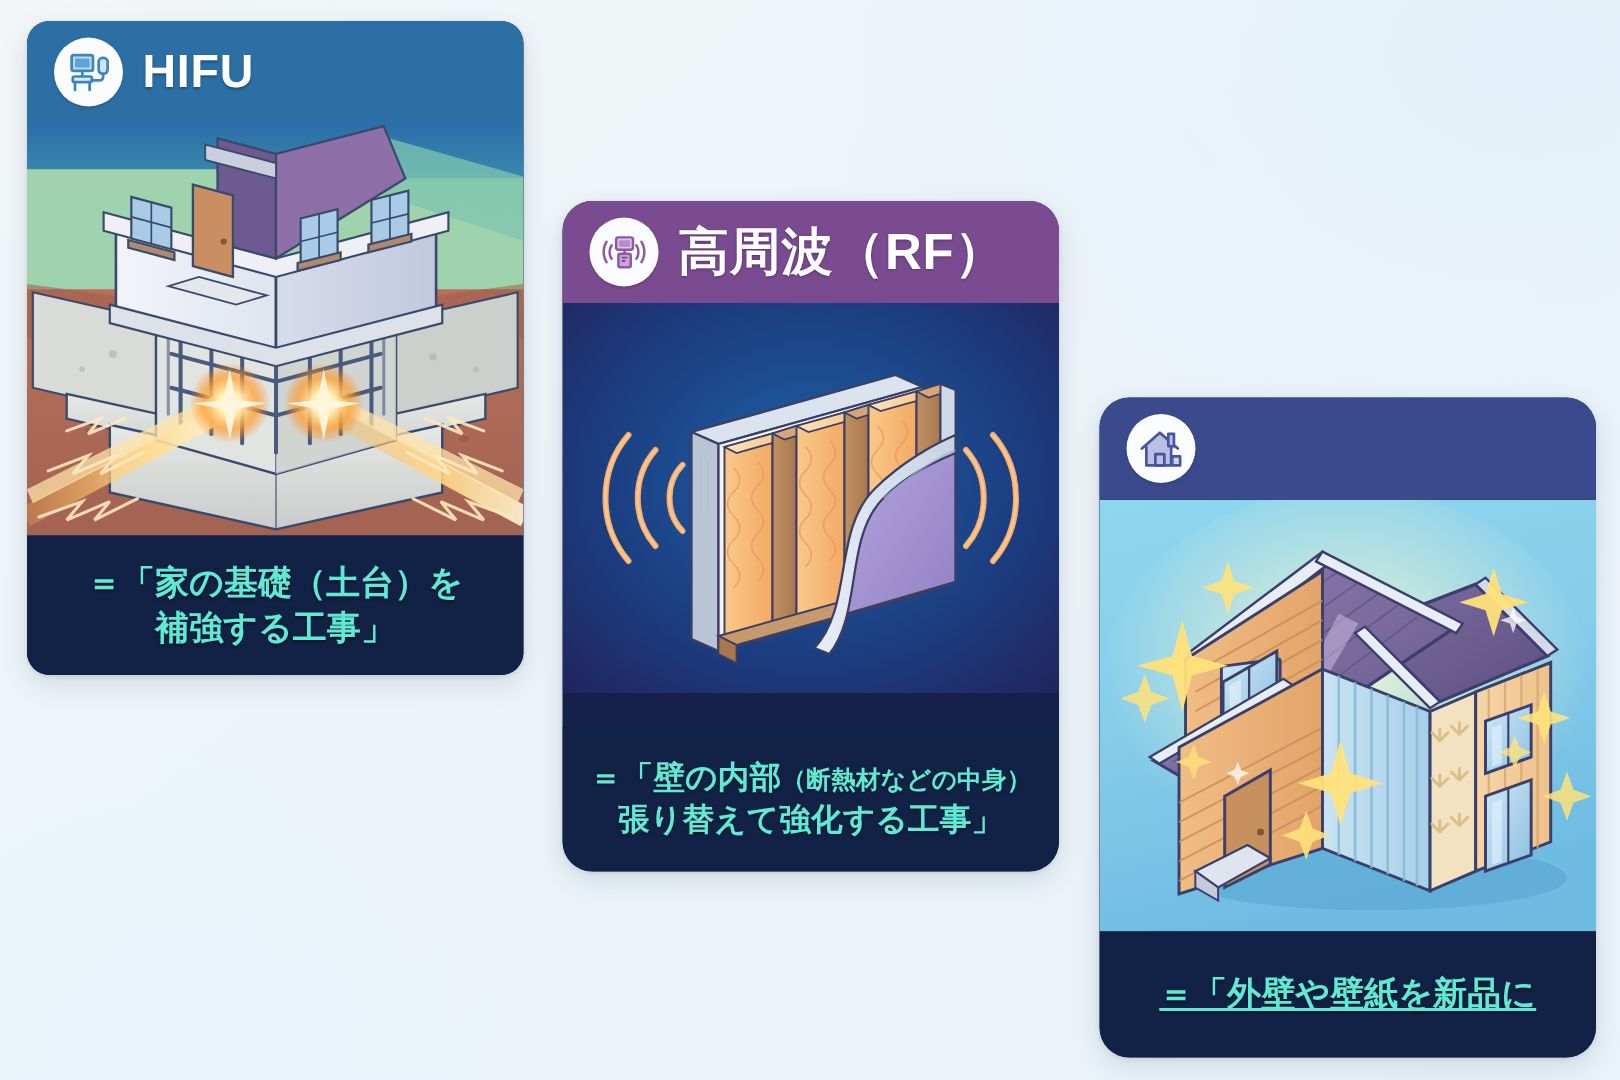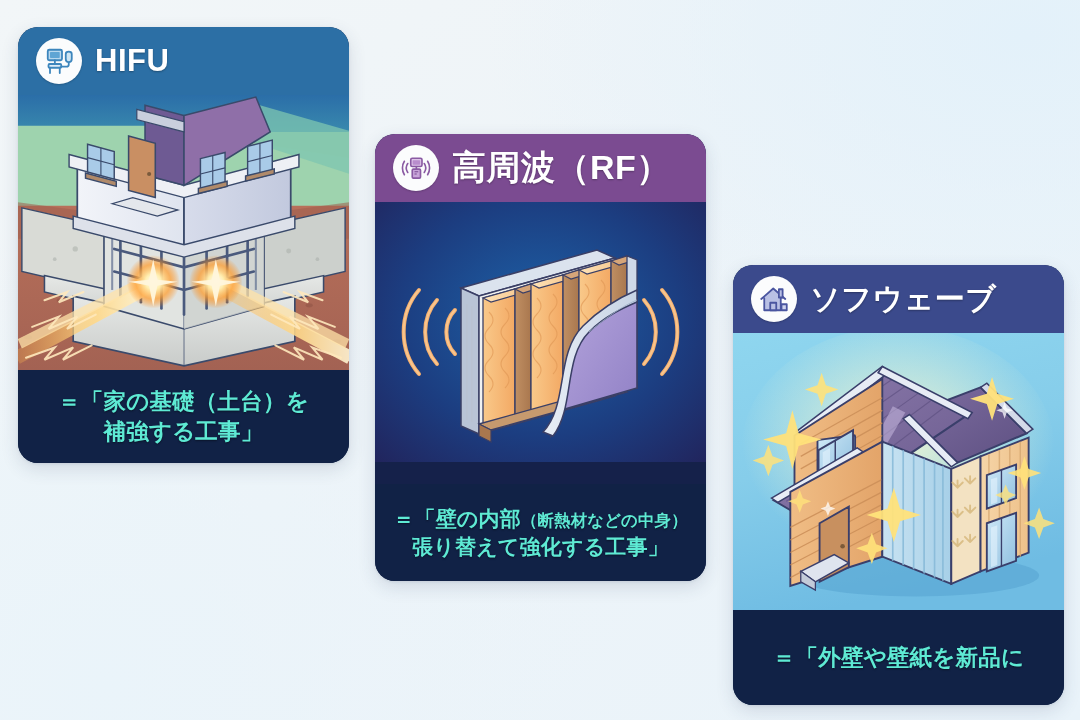--- a/index.html
+++ b/index.html
@@ -67,22 +67,23 @@
     align-items: center;
     justify-content: center;
     text-shadow: 0 1px 2px rgba(0,0,0,0.45);
     padding: 6px 8px;
   }
   .caption .line { white-space: nowrap; }
   .small-paren { font-size: 0.78em; }
 
   
   #card-hifu {
-    left: 18px; top: 27px; width: 331px; height: 436px;
+    left: 18px; top: 14px; width: 331px; height: 436px;
     background: #0f2247;
+    border-radius: 15px;
   }
   #card-hifu .card-header { background: #2c6fa5; }
   #card-hifu .card-title { font-size: 31px; }
   #card-hifu .caption { height: 93px; font-size: 22.5px; }
 
   
   #card-rf {
     left: 375px; top: 134px; width: 331px; height: 447px;
     background: #15214a;
   }
@@ -90,21 +91,21 @@
   #card-rf .card-title { font-size: 34px; }
   #card-rf .caption { height: 97px; font-size: 21px; margin-top: 22px; }
 
   
   #card-sw {
     left: 733px; top: 265px; width: 331px; height: 440px;
     background: #122449;
   }
   #card-sw .card-header { background: #3b4a8c; }
   #card-sw .card-title { font-size: 30px; }
-  #card-sw .caption { height: 95px; font-size: 22.5px; }
+  #card-sw .caption { height: 84px; font-size: 22.5px; text-decoration: underline; }
 </style>
 </head>
 <body>
 
 <div id="stage">
 
   <div class="card" id="card-hifu">
     <div class="card-header">
       <span class="badge">
         <svg viewBox="0 0 48 48" width="36" height="36" aria-hidden="true">
@@ -429,21 +430,20 @@
         <svg viewBox="0 0 48 48" width="36" height="36" aria-hidden="true">
           <g fill="#b9c0e4" stroke="#4a55a0" stroke-width="2.4" stroke-linejoin="round" stroke-linecap="round">
             <path d="M7 24 L23 10 L39 24"></path>
             <path d="M11 23 L11 39 L33 39 L33 23"></path>
             <rect x="30.5" y="11" width="5" height="11"></rect>
             <rect x="19" y="29" width="8" height="10"></rect>
             <path d="M34 31 L41 31 L41 39 L34 39 L34 33 Z" fill="#cfd4ee"></path>
           </g>
         </svg>
       </span>
-      <span class="card-title">ソフウェーブ</span>
     </div>
 
     <div class="art">
       <svg viewBox="0 0 331 265" preserveAspectRatio="xMidYMid slice" aria-hidden="true">
         <defs>
           <linearGradient id="swbg" x1="0" y1="0" x2="0.3" y2="1">
             <stop offset="0" stop-color="#8fd6ef"></stop>
             <stop offset="0.5" stop-color="#86cdea"></stop>
             <stop offset="1" stop-color="#6fbce3"></stop>
           </linearGradient>

